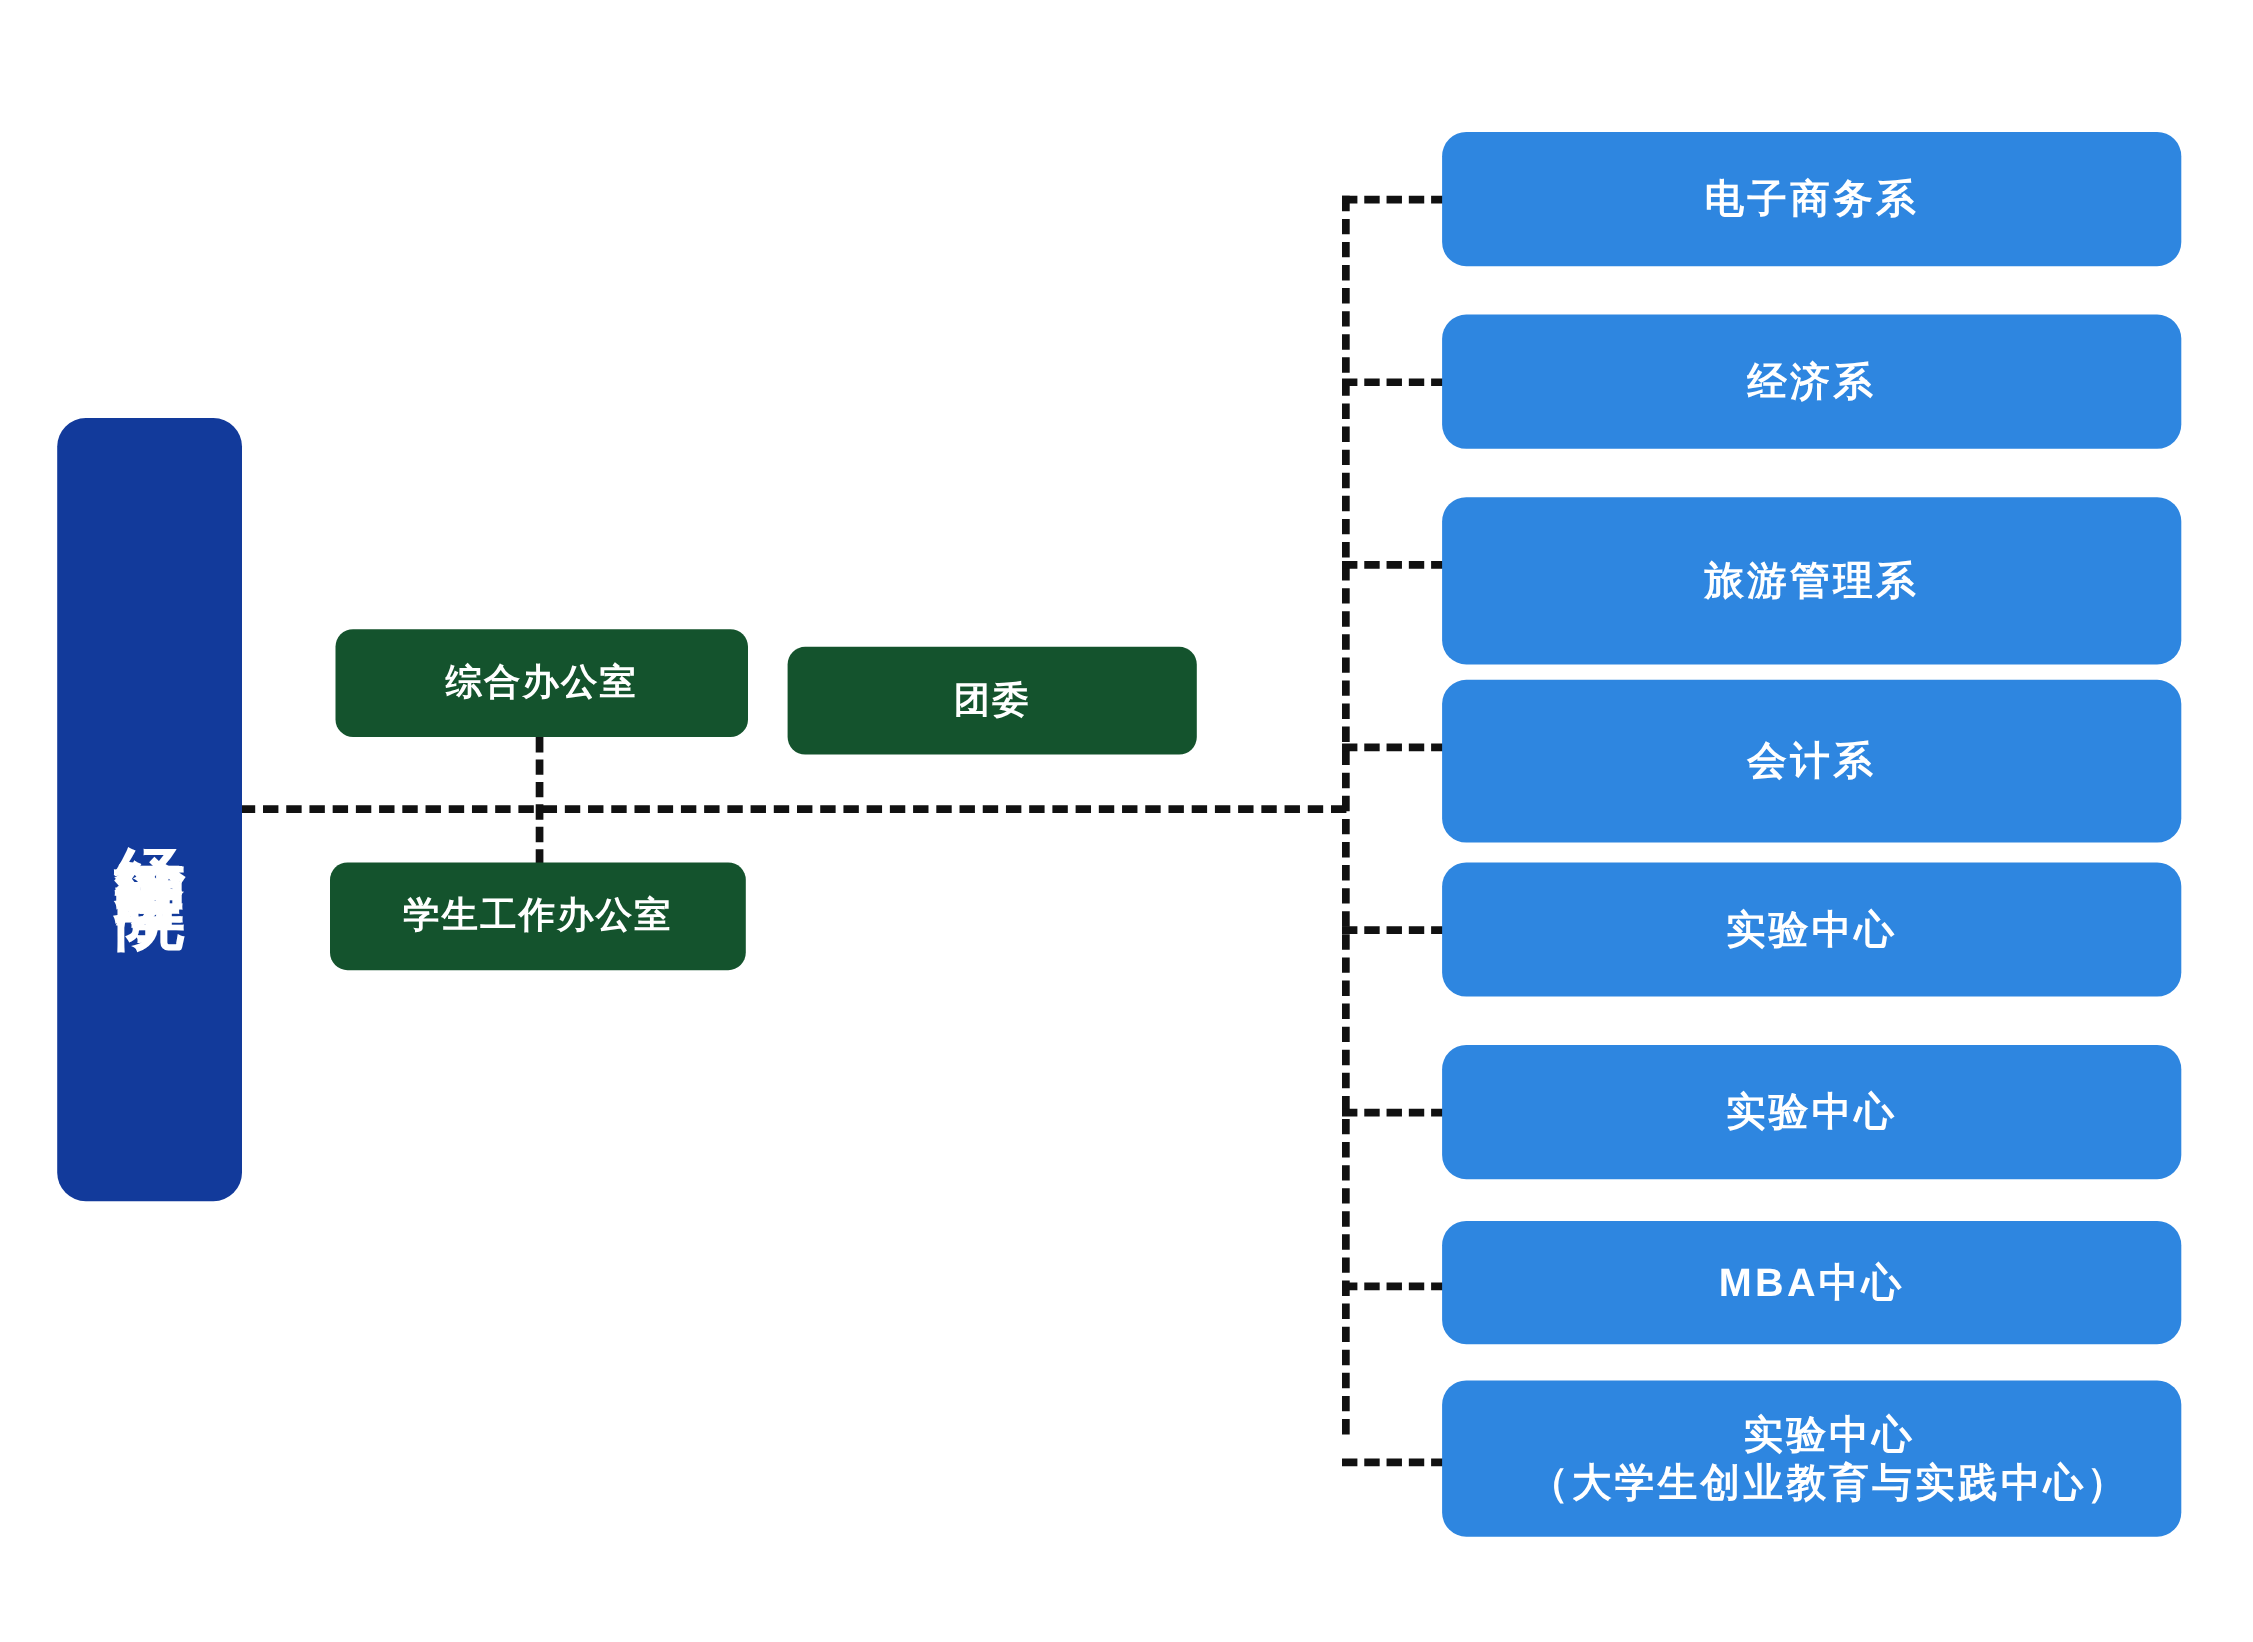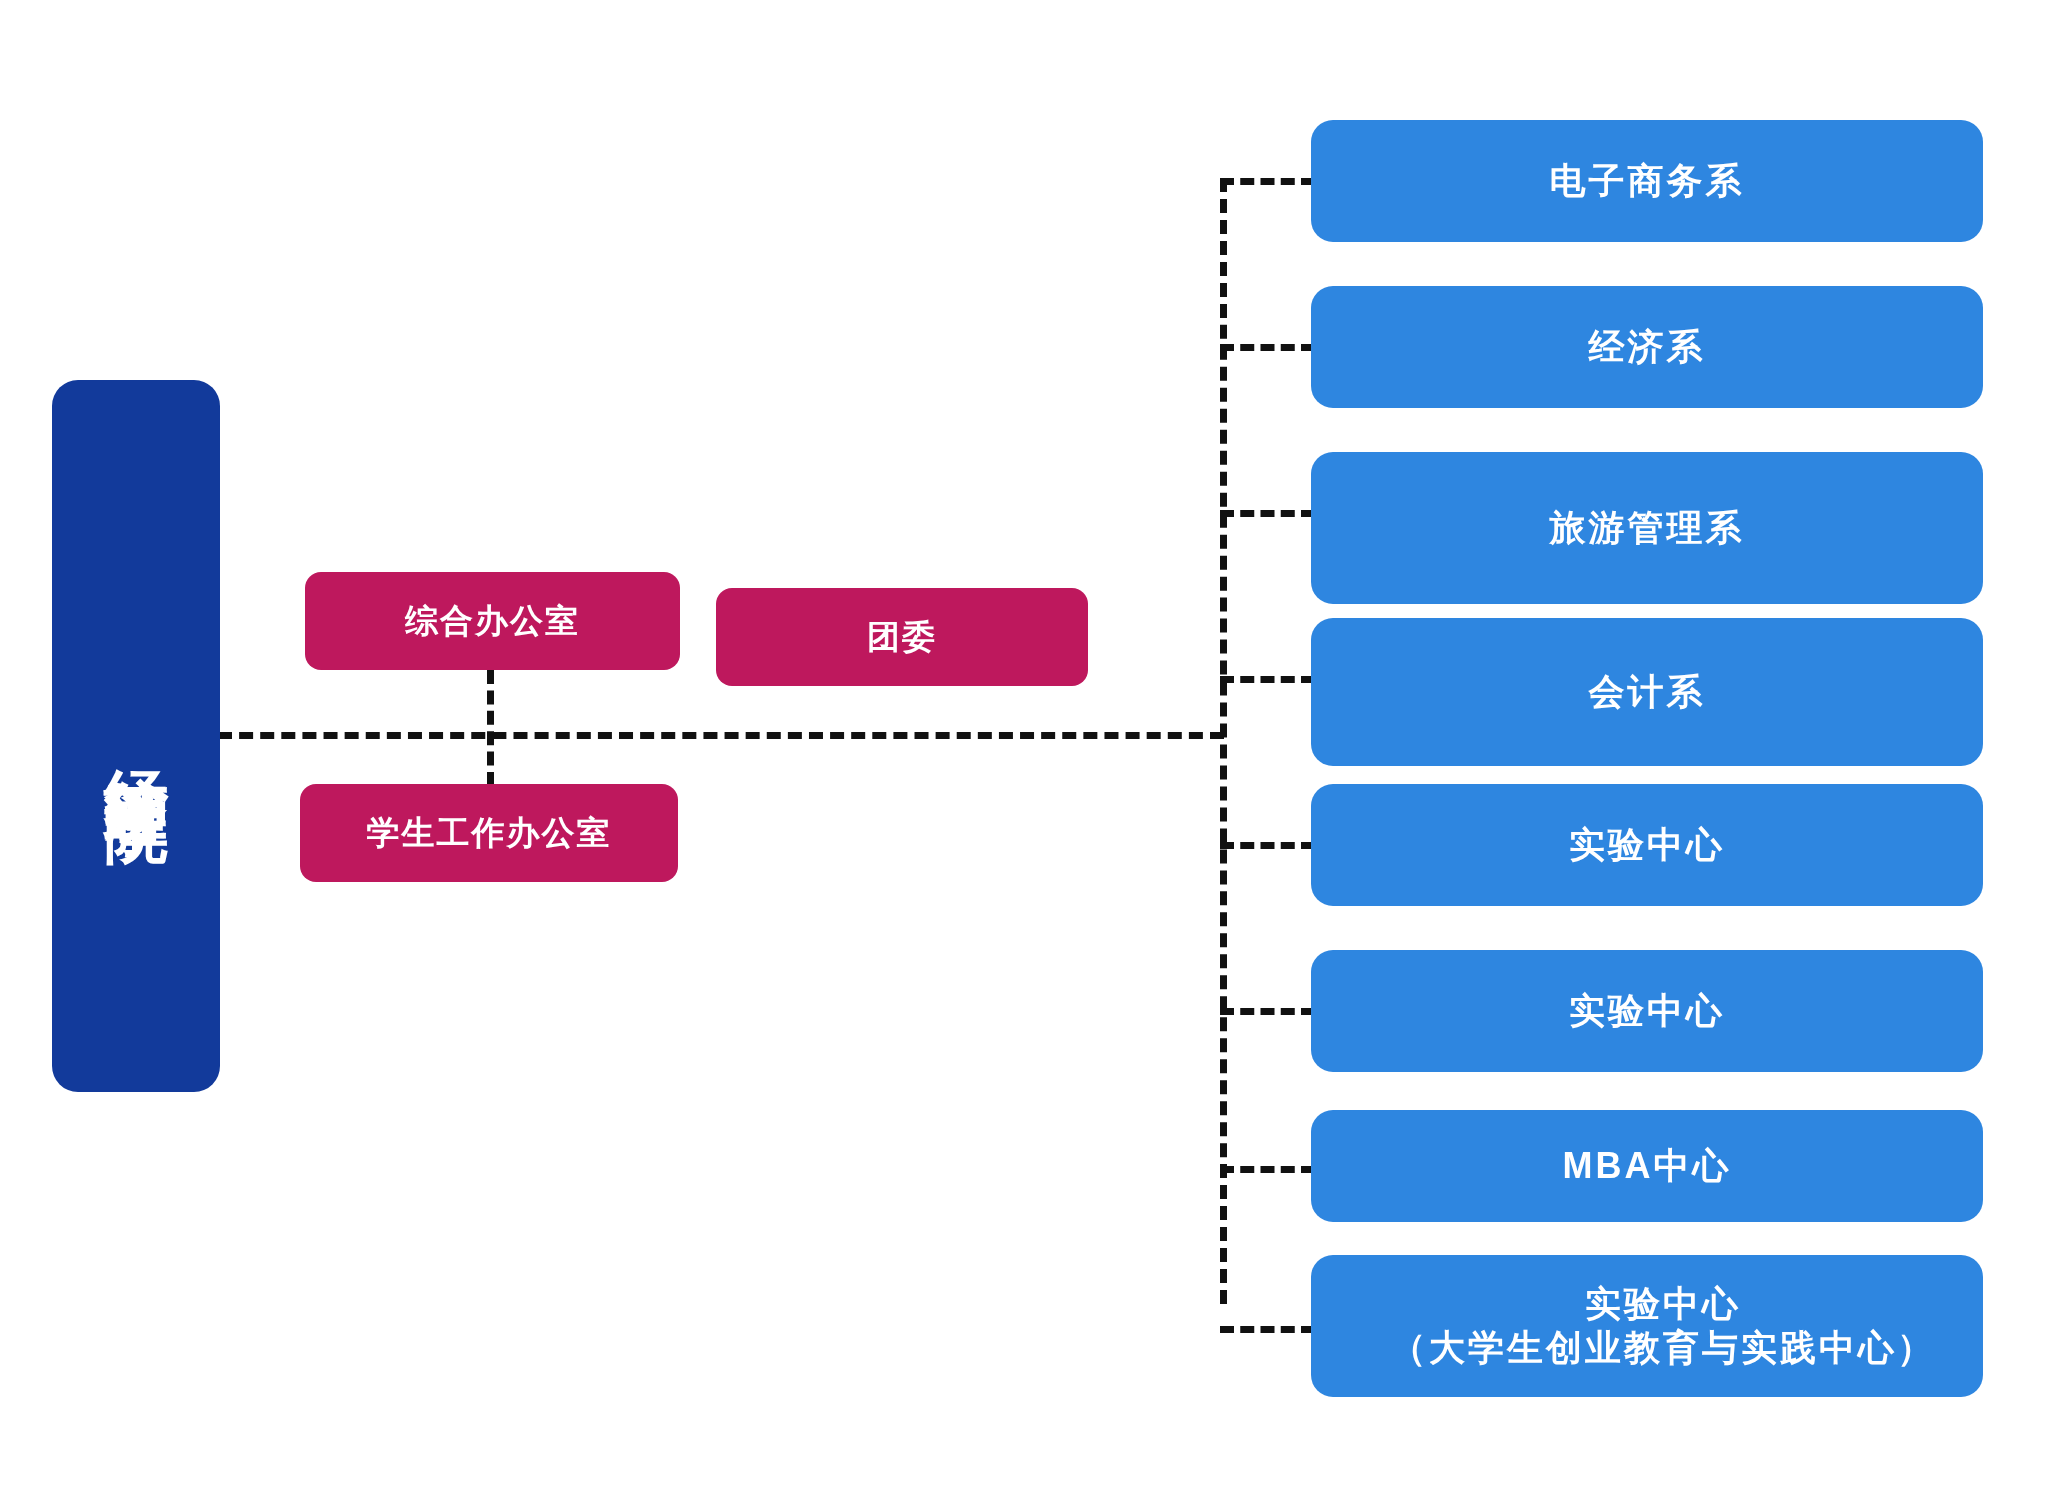--- a/index.html
+++ b/index.html
@@ -43,21 +43,21 @@
     font-size: 64px;
     letter-spacing: 6px;
     writing-mode: vertical-rl;
     text-orientation: upright;
     padding: 10px 0;
     line-height: 1.12;
   }
 
   
   .node.office {
-    background: #be185d;
+    background: #14532d;
     font-size: 33px;
     height: 98px;
     border-radius: 16px;
     font-family: Liberation Serif, serif;
   }
   .node.office-general { left: 305px; top: 572px;  width: 375px; }
   .node.office-youth   { left: 716px; top: 588px;  width: 372px; }
   .node.office-student { left: 300px; top: 784px;  width: 378px; }
 
   

